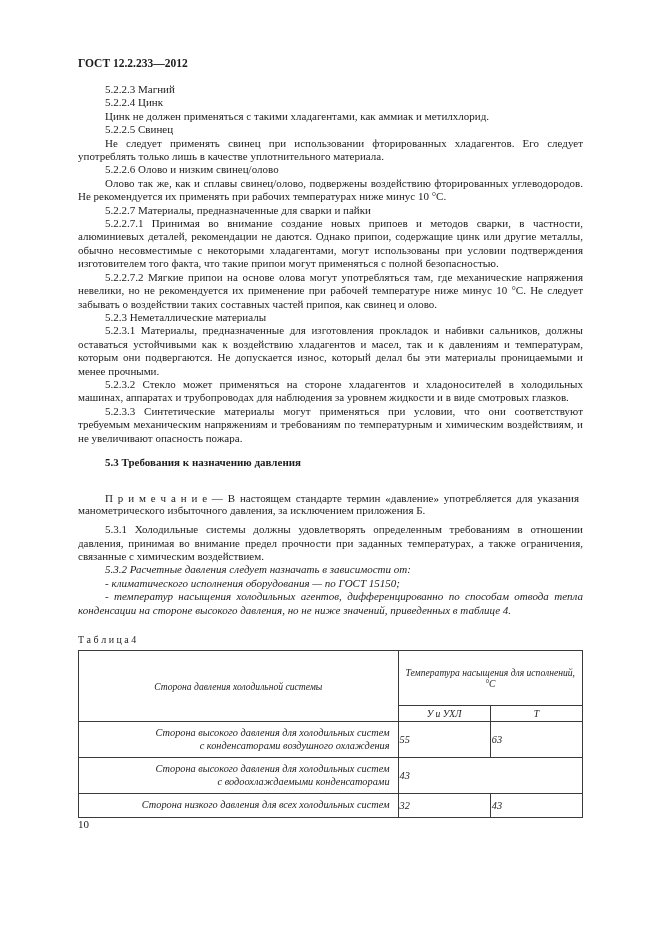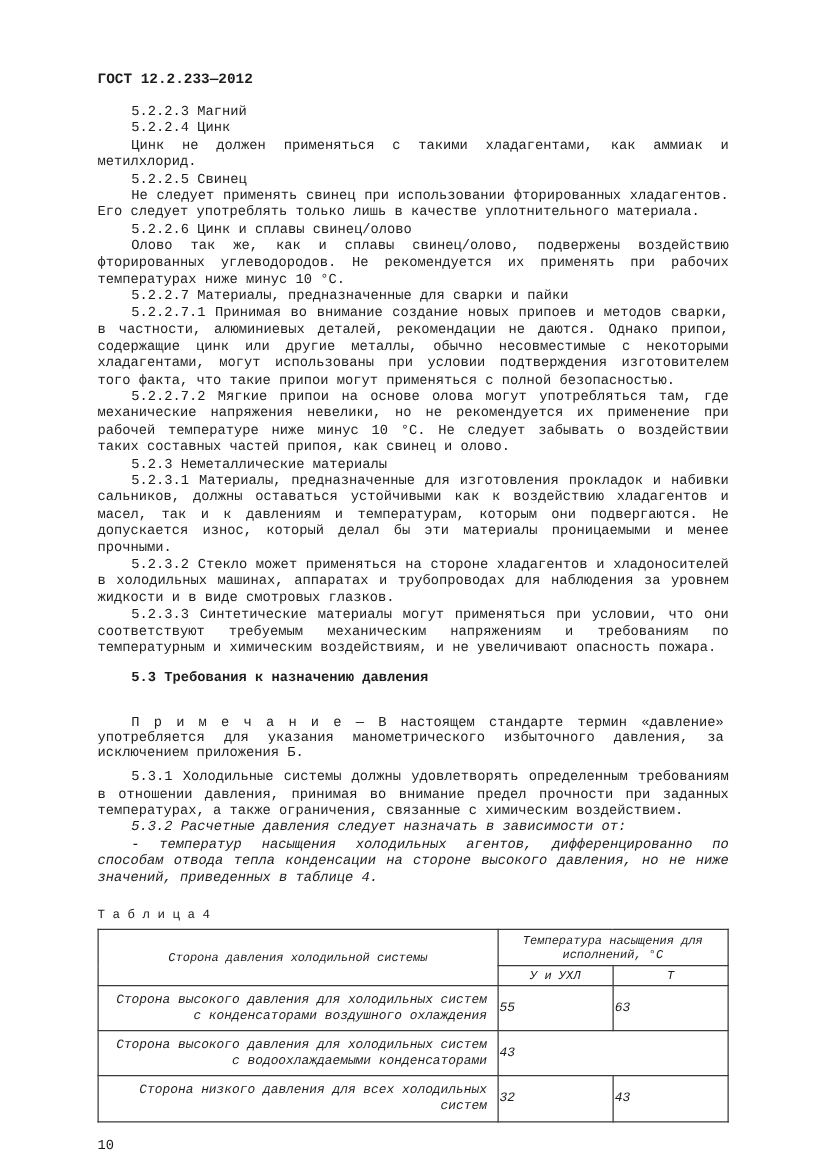--- a/index.html
+++ b/index.html
@@ -1,73 +1,74 @@
 <!DOCTYPE html>
 <html><head>
 <meta charset="utf-8">
 <style>
   * { box-sizing: border-box; }
   html, body { margin: 0; padding: 0; background: #ffffff; }
   .page {
     width: 661px; height: 935px; background: #ffffff; position: relative;
-    font-family: Liberation Mono, monospace; color: #1c1c1c; overflow: hidden;
+    font-family: Liberation Serif, serif; color: #1c1c1c; overflow: hidden;
   }
   .inner { position: absolute; left: 78px; top: 57px; width: 505px; }
   .doc-number { font-weight: bold; font-size: 11.5px; margin: 0 0 14px 0; }
   .p {
     font-size: 11px; line-height: 13.4px; text-align: justify;
     text-indent: 27px; margin: 0;
   }
   .it { font-style: italic; }
   .h53 { font-size: 11px; font-weight: bold; text-indent: 27px; margin: 11px 0 25px 0; }
   .note {
     font-size: 11px; line-height: 11.6px; text-align: justify;
     text-indent: 27px; margin: 1px 4px 7px 0;
   }
   .caption { font-size: 10px; margin: 17px 0 5px 0; }
   table.t4 { width: 100%; border-collapse: collapse; border: 1px solid #3a3a3a; table-layout: fixed; }
   .t4 col.c1 { width: 63.4%; }
   .t4 col.c2, .t4 col.c3 { width: 18.3%; }
   .t4 th, .t4 td { border: 1px solid #3a3a3a; font-weight: normal; font-style: italic; }
-  .t4 th { font-size: 9.6px; padding: 3px 6px; text-align: center; vertical-align: middle; }
+  .t4 th { font-size: 9.6px; padding: 16px 6px; text-align: center; vertical-align: middle; }
   .t4 th.sub { padding: 2px 4px; }
   .t4 td.lbl {
     font-size: 10.3px; line-height: 12.6px; text-align: right;
     padding: 5px 8px; white-space: pre-line; vertical-align: middle;
   }
   .t4 td.num { font-size: 10.3px; text-align: left; vertical-align: middle; }
-  .pageno { font-size: 11px; margin-top: 13px; }
+  .pageno { font-size: 11px; }
 </style>
 </head>
 <body>
 
 <div class="page">
   <div class="inner">
 
     <div class="doc-number">ГОСТ 12.2.233—2012</div>
 
     <div class="p">5.2.2.3 Магний</div>
     <div class="p">5.2.2.4 Цинк</div>
     <div class="p">Цинк не должен применяться с такими хладагентами, как аммиак и метилхлорид.</div>
     <div class="p">5.2.2.5 Свинец</div>
     <div class="p">Не следует применять свинец при использовании фторированных хладагентов. Его следует употреблять только лишь в качестве уплотнительного материала.</div>
-    <div class="p">5.2.2.6 Цинк и сплавы свинец/олово</div>
+    <div class="p">5.2.2.6 Олово и низким свинец/олово</div>
     <div class="p">Олово так же, как и сплавы свинец/олово, подвержены воздействию фторированных углеводородов. Не рекомендуется их применять при рабочих температурах ниже минус 10 °С.</div>
     <div class="p">5.2.2.7 Материалы, предназначенные для сварки и пайки</div>
     <div class="p">5.2.2.7.1 Принимая во внимание создание новых припоев и методов сварки, в частности, алюминиевых деталей, рекомендации не даются. Однако припои, содержащие цинк или другие металлы, обычно несовместимые с некоторыми хладагентами, могут использованы при условии подтверждения изготовителем того факта, что такие припои могут применяться с полной безопасностью.</div>
     <div class="p">5.2.2.7.2 Мягкие припои на основе олова могут употребляться там, где механические напряжения невелики, но не рекомендуется их применение при рабочей температуре ниже минус 10 °С. Не следует забывать о воздействии таких составных частей припоя, как свинец и олово.</div>
     <div class="p">5.2.3 Неметаллические материалы</div>
     <div class="p">5.2.3.1 Материалы, предназначенные для изготовления прокладок и набивки сальников, должны оставаться устойчивыми как к воздействию хладагентов и масел, так и к давлениям и температурам, которым они подвергаются. Не допускается износ, который делал бы эти материалы проницаемыми и менее прочными.</div>
     <div class="p">5.2.3.2 Стекло может применяться на стороне хладагентов и хладоносителей в холодильных машинах, аппаратах и трубопроводах для наблюдения за уровнем жидкости и в виде смотровых глазков.</div>
     <div class="p">5.2.3.3 Синтетические материалы могут применяться при условии, что они соответствуют требуемым механическим напряжениям и требованиям по температурным и химическим воздействиям, и не увеличивают опасность пожара.</div>
 
     <div class="h53">5.3 Требования к назначению давления</div>
     <div class="note">П р и м е ч а н и е — В настоящем стандарте термин «давление» употребляется для указания манометрического избыточного давления, за исключением приложения Б.</div>
     <div class="p">5.3.1 Холодильные системы должны удовлетворять определенным требованиям в отношении давления, принимая во внимание предел прочности при заданных температурах, а также ограничения, связанные с химическим воздействием.</div>
     <div class="p it">5.3.2 Расчетные давления следует назначать в зависимости от:</div>
+    <div class="p it">- климатического исполнения оборудования — по ГОСТ 15150;</div>
     <div class="p it">- температур насыщения холодильных агентов, дифференцированно по способам отвода тепла конденсации на стороне высокого давления, но не ниже значений, приведенных в таблице 4.</div>
 
     <div class="caption">Т а б л и ц а 4</div>
 
     <table class="t4">
       <colgroup>
           <col class="c1">
           <col class="c2">
           <col class="c3">
         </colgroup>

